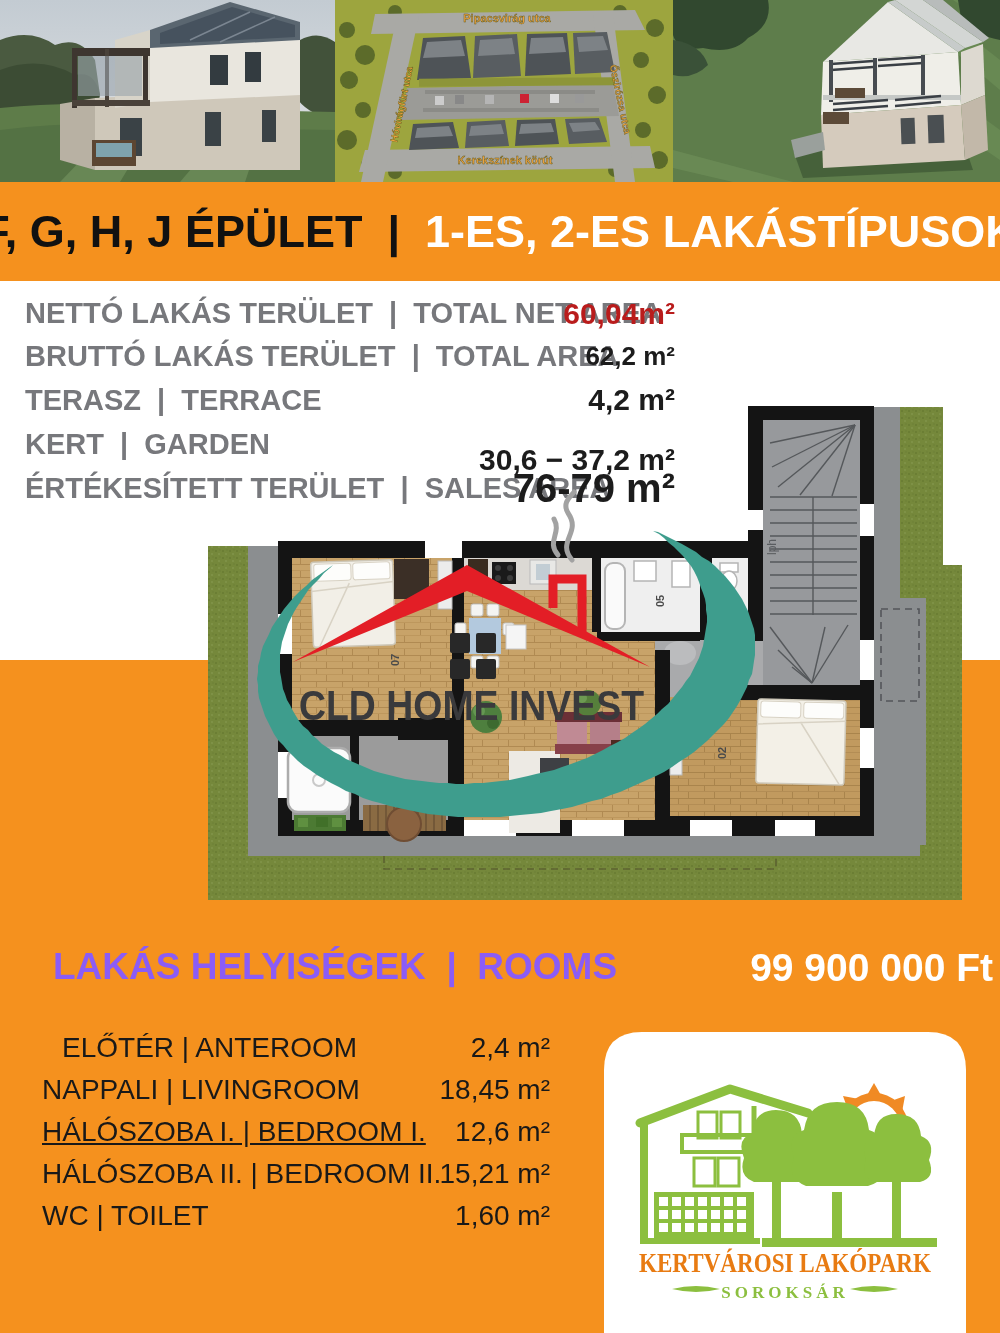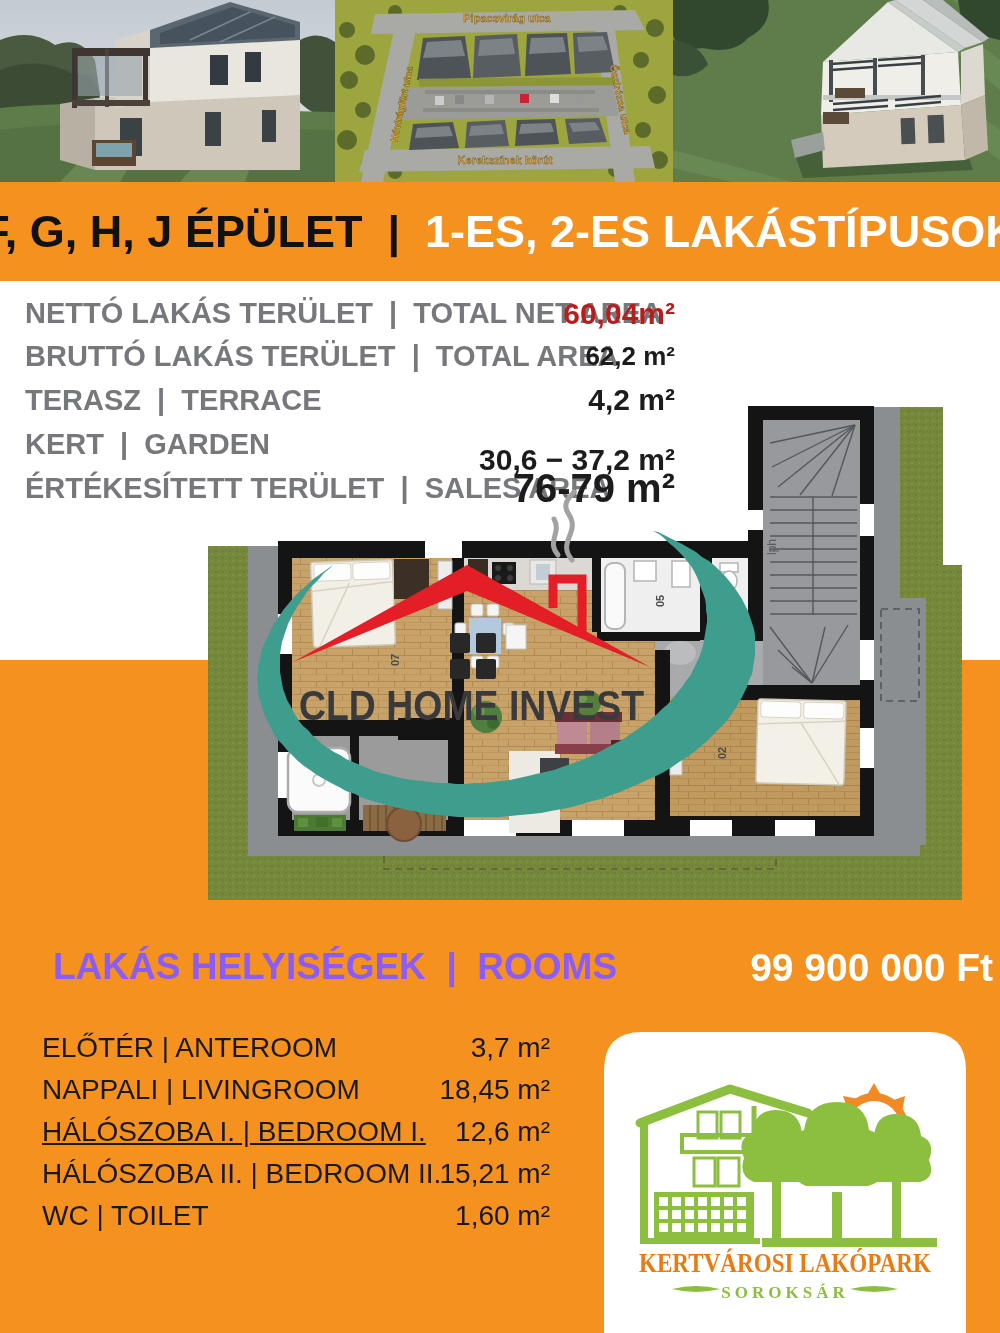--- a/index.html
+++ b/index.html
@@ -501,21 +501,21 @@
 
 <text x="99" y="325" font-size="42" font-weight="bold" fill="#3a3a3c" textLength="345" lengthAdjust="spacingAndGlyphs" font-family="Liberation Sans,sans-serif">CLD HOME INVEST</text>
 </svg>
 
 <div class="abs" style="left:45px;top:946px;font-weight:bold;font-size:37px;color:#8b5cf6;margin-left:8px;">LAKÁS HELYISÉGEK&nbsp; |&nbsp; ROOMS</div>
 
 <div class="abs" style="left:628px;top:946px;width:365px;text-align:right;font-weight:bold;font-size:39px;color:#fff;">99 900 000 Ft</div>
 
 <div class="abs" id="rooms" style="left:42px;top:1027px;width:508px;font-size:28px;color:#191919;">
 
-  <div style="position:relative;height:42px;line-height:42px;">ELŐTÉR | ANTEROOM<span style="position:absolute;right:0;">3,7 m²</span></div>
+  <div style="position:relative;height:42px;line-height:42px;margin-left:20px;">ELŐTÉR | ANTEROOM<span style="position:absolute;right:0;">2,4 m²</span></div>
 
   <div style="position:relative;height:42px;line-height:42px;">NAPPALI | LIVINGROOM<span style="position:absolute;right:0;">18,45 m²</span></div>
 
   <div style="position:relative;height:42px;line-height:42px;text-decoration:underline;">HÁLÓSZOBA I. | BEDROOM I.<span style="position:absolute;right:0;">12,6 m²</span></div>
 
   <div style="position:relative;height:42px;line-height:42px;">HÁLÓSZOBA II. | BEDROOM II.<span style="position:absolute;right:0;margin-left:12px;">15,21 m²</span></div>
 
 
 
   <div style="position:relative;height:42px;line-height:42px;">WC | TOILET<span style="position:absolute;right:0;">1,60 m²</span></div>

